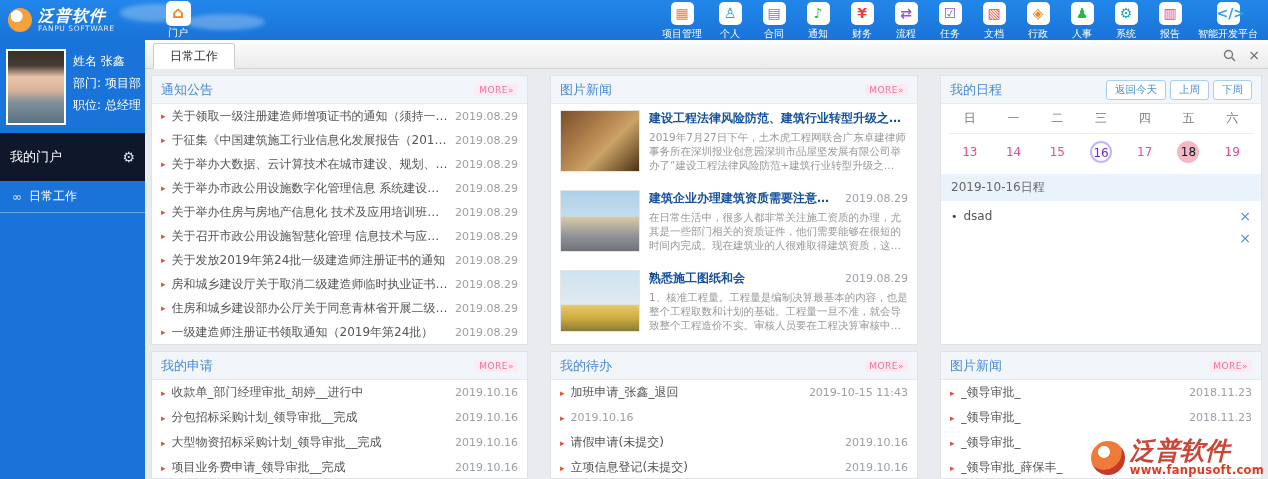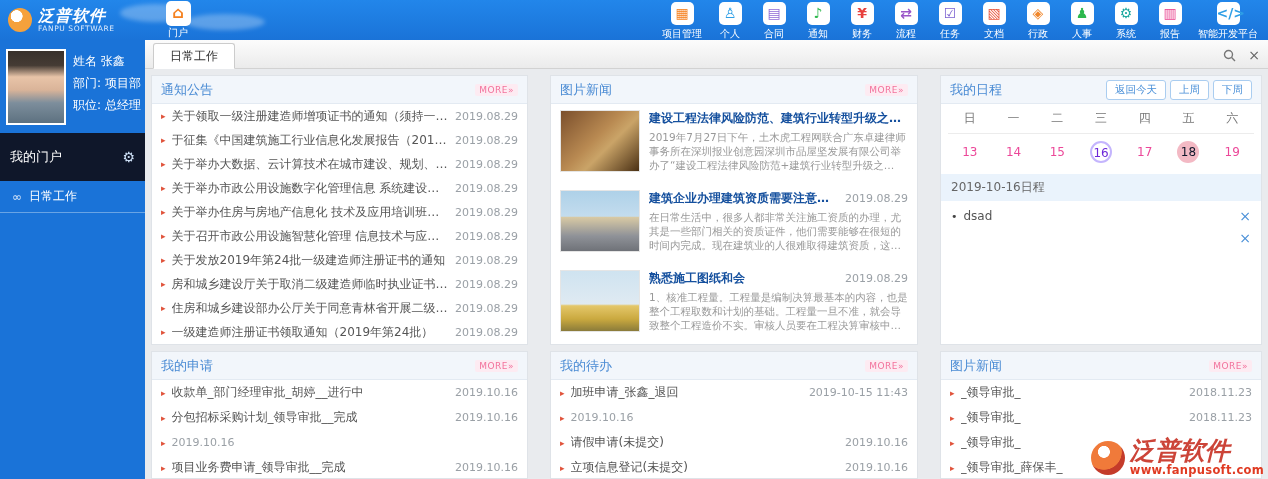--- a/index.html
+++ b/index.html
@@ -274,20 +274,21 @@
               <span class="row-text">收款单_部门经理审批_胡婷__进行中</span>
               <span class="row-date">2019.10.16</span>
             </div>
           <div class="row">
               <span class="bullet">▸</span>
               <span class="row-text">分包招标采购计划_领导审批__完成</span>
               <span class="row-date">2019.10.16</span>
             </div>
           <div class="row">
               <span class="bullet">▸</span>
+              <span class="row-text">大型物资招标采购计划_领导审批__完成</span>
               <span class="row-date">2019.10.16</span>
             </div>
           <div class="row">
               <span class="bullet">▸</span>
               <span class="row-text">项目业务费申请_领导审批__完成</span>
               <span class="row-date">2019.10.16</span>
             </div>
         </div>
       </section>
     </div>

